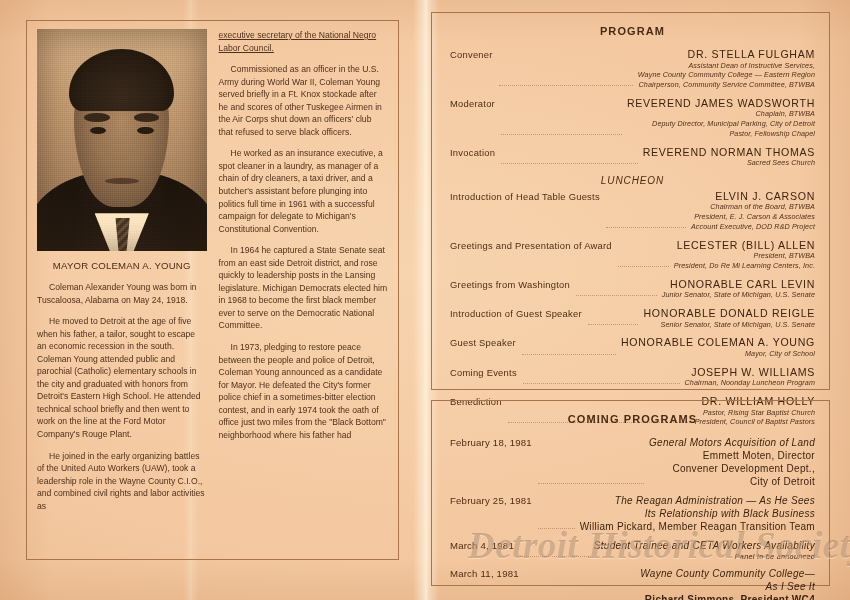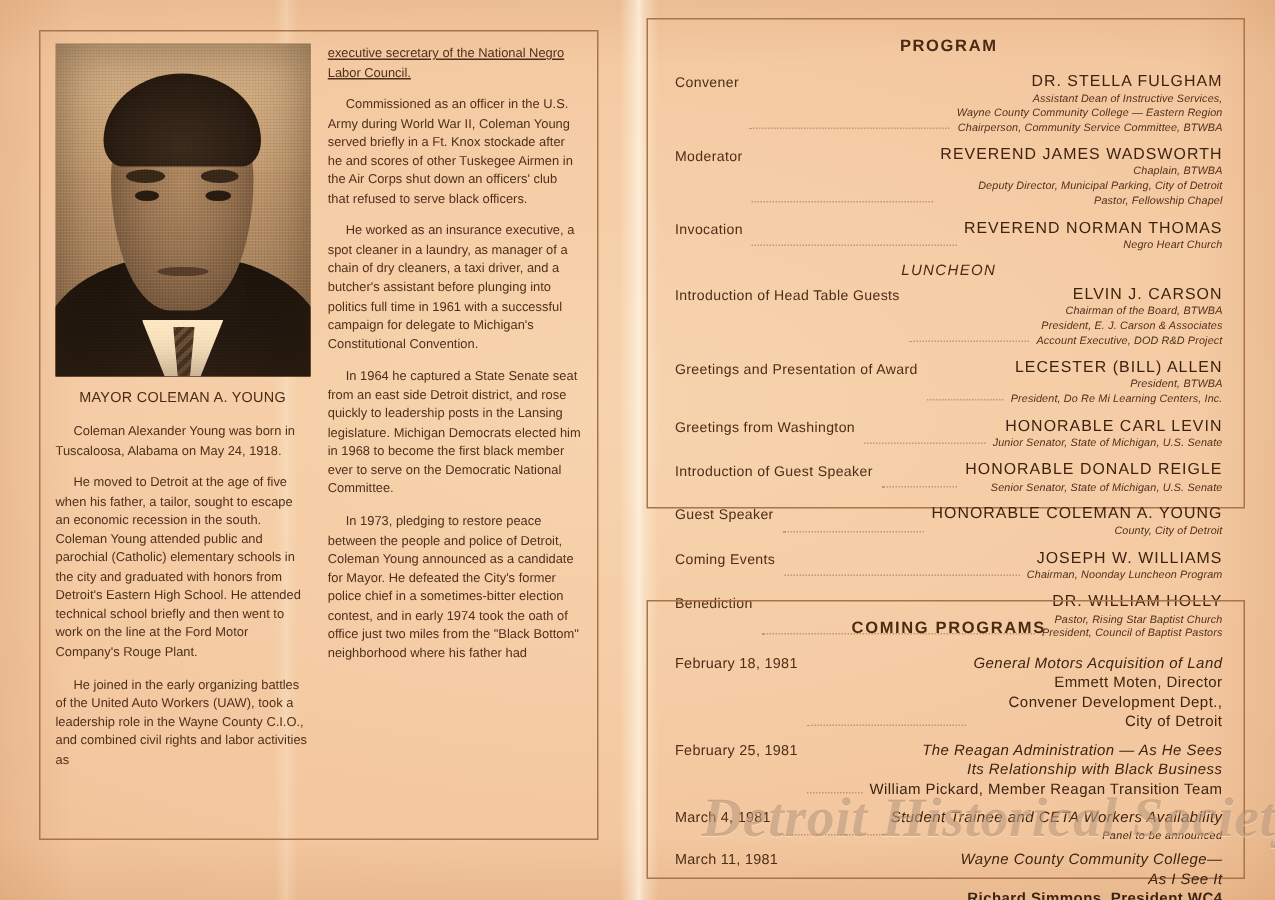--- a/index.html
+++ b/index.html
@@ -147,21 +147,21 @@
     color: #50301a;
     text-indent: 12px;
     margin-bottom: 9px;
     text-align: left;
   }
   .body-p.no-indent { text-indent: 0; text-decoration: underline; }
 
   
   #program-panel {
     position: absolute;
-    left: 16px; top: 12px; right: 20px; height: 327px;
+    left: 16px; top: 12px; right: 20px; height: 378px;
     border: 1px solid #a9744a;
     padding: 12px 14px 10px 18px;
   }
   #coming-panel {
     position: absolute;
     left: 16px; top: 400px; right: 20px; bottom: 14px;
     border: 1px solid #a9744a;
     padding: 12px 14px 10px 18px;
   }
 
@@ -330,21 +330,21 @@
               <div class="entry-sub">Chaplain, BTWBA</div>
               <div class="entry-sub">Deputy Director, Municipal Parking, City of Detroit</div>
               <div class="entry-sub">Pastor, Fellowship Chapel</div>
             </div>
           </div>
           <div class="entry">
             <div class="entry-role">Invocation</div>
             <div class="entry-leader"></div>
             <div class="entry-right">
               <div class="entry-name">REVEREND NORMAN THOMAS</div>
-              <div class="entry-sub">Negro Heart Church</div>
+              <div class="entry-sub">Sacred Sees Church</div>
             </div>
           </div>
         </div>
       <div class="sub-head">LUNCHEON</div>
       <div id="program-entries-bottom">
           <div class="entry">
             <div class="entry-role">Introduction of Head Table Guests</div>
             <div class="entry-leader"></div>
             <div class="entry-right">
               <div class="entry-name">ELVIN J. CARSON</div>
@@ -376,21 +376,21 @@
             <div class="entry-right">
               <div class="entry-name">HONORABLE DONALD REIGLE</div>
               <div class="entry-sub">Senior Senator, State of Michigan, U.S. Senate</div>
             </div>
           </div>
           <div class="entry">
             <div class="entry-role">Guest Speaker</div>
             <div class="entry-leader"></div>
             <div class="entry-right">
               <div class="entry-name">HONORABLE COLEMAN A. YOUNG</div>
-              <div class="entry-sub">County, City of Detroit</div>
+              <div class="entry-sub">Mayor, City of School</div>
             </div>
           </div>
           <div class="entry">
             <div class="entry-role">Coming Events</div>
             <div class="entry-leader"></div>
             <div class="entry-right">
               <div class="entry-name">JOSEPH W. WILLIAMS</div>
               <div class="entry-sub">Chairman, Noonday Luncheon Program</div>
             </div>
           </div>

